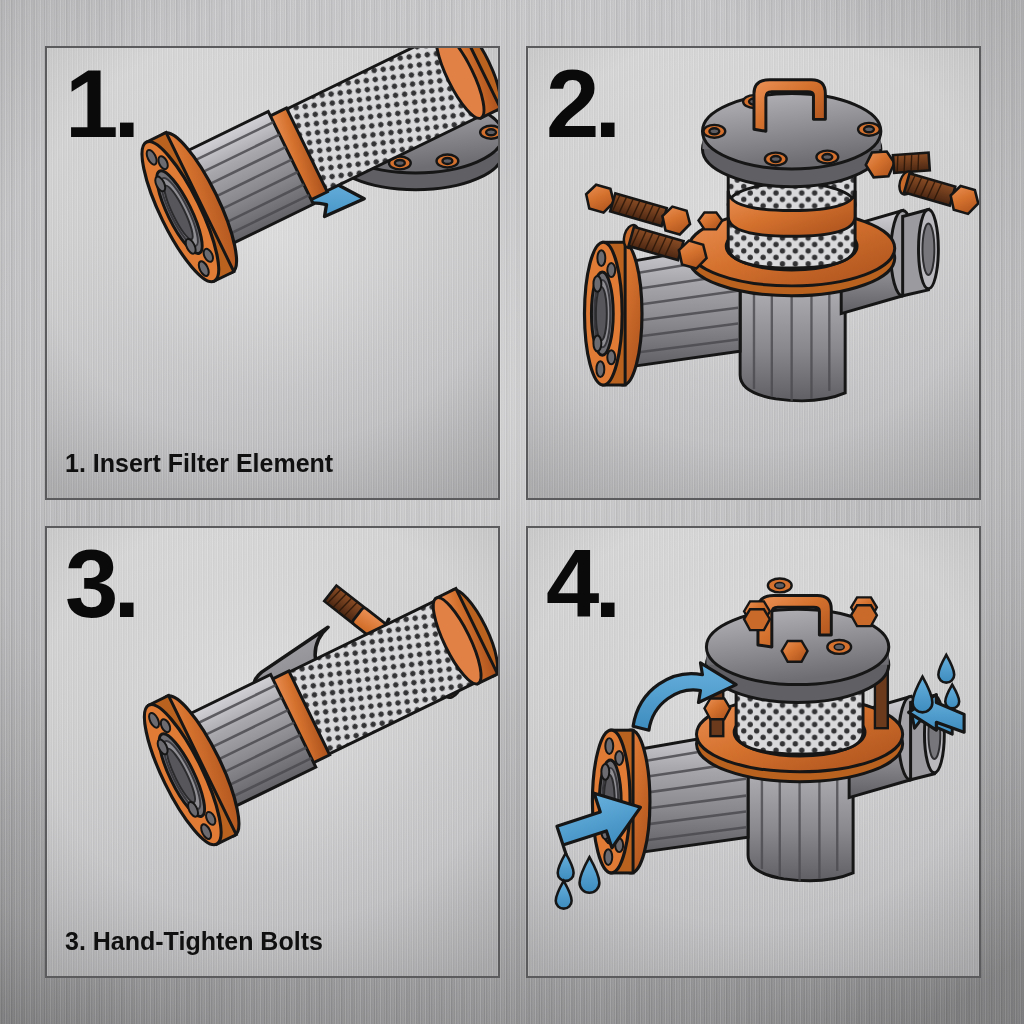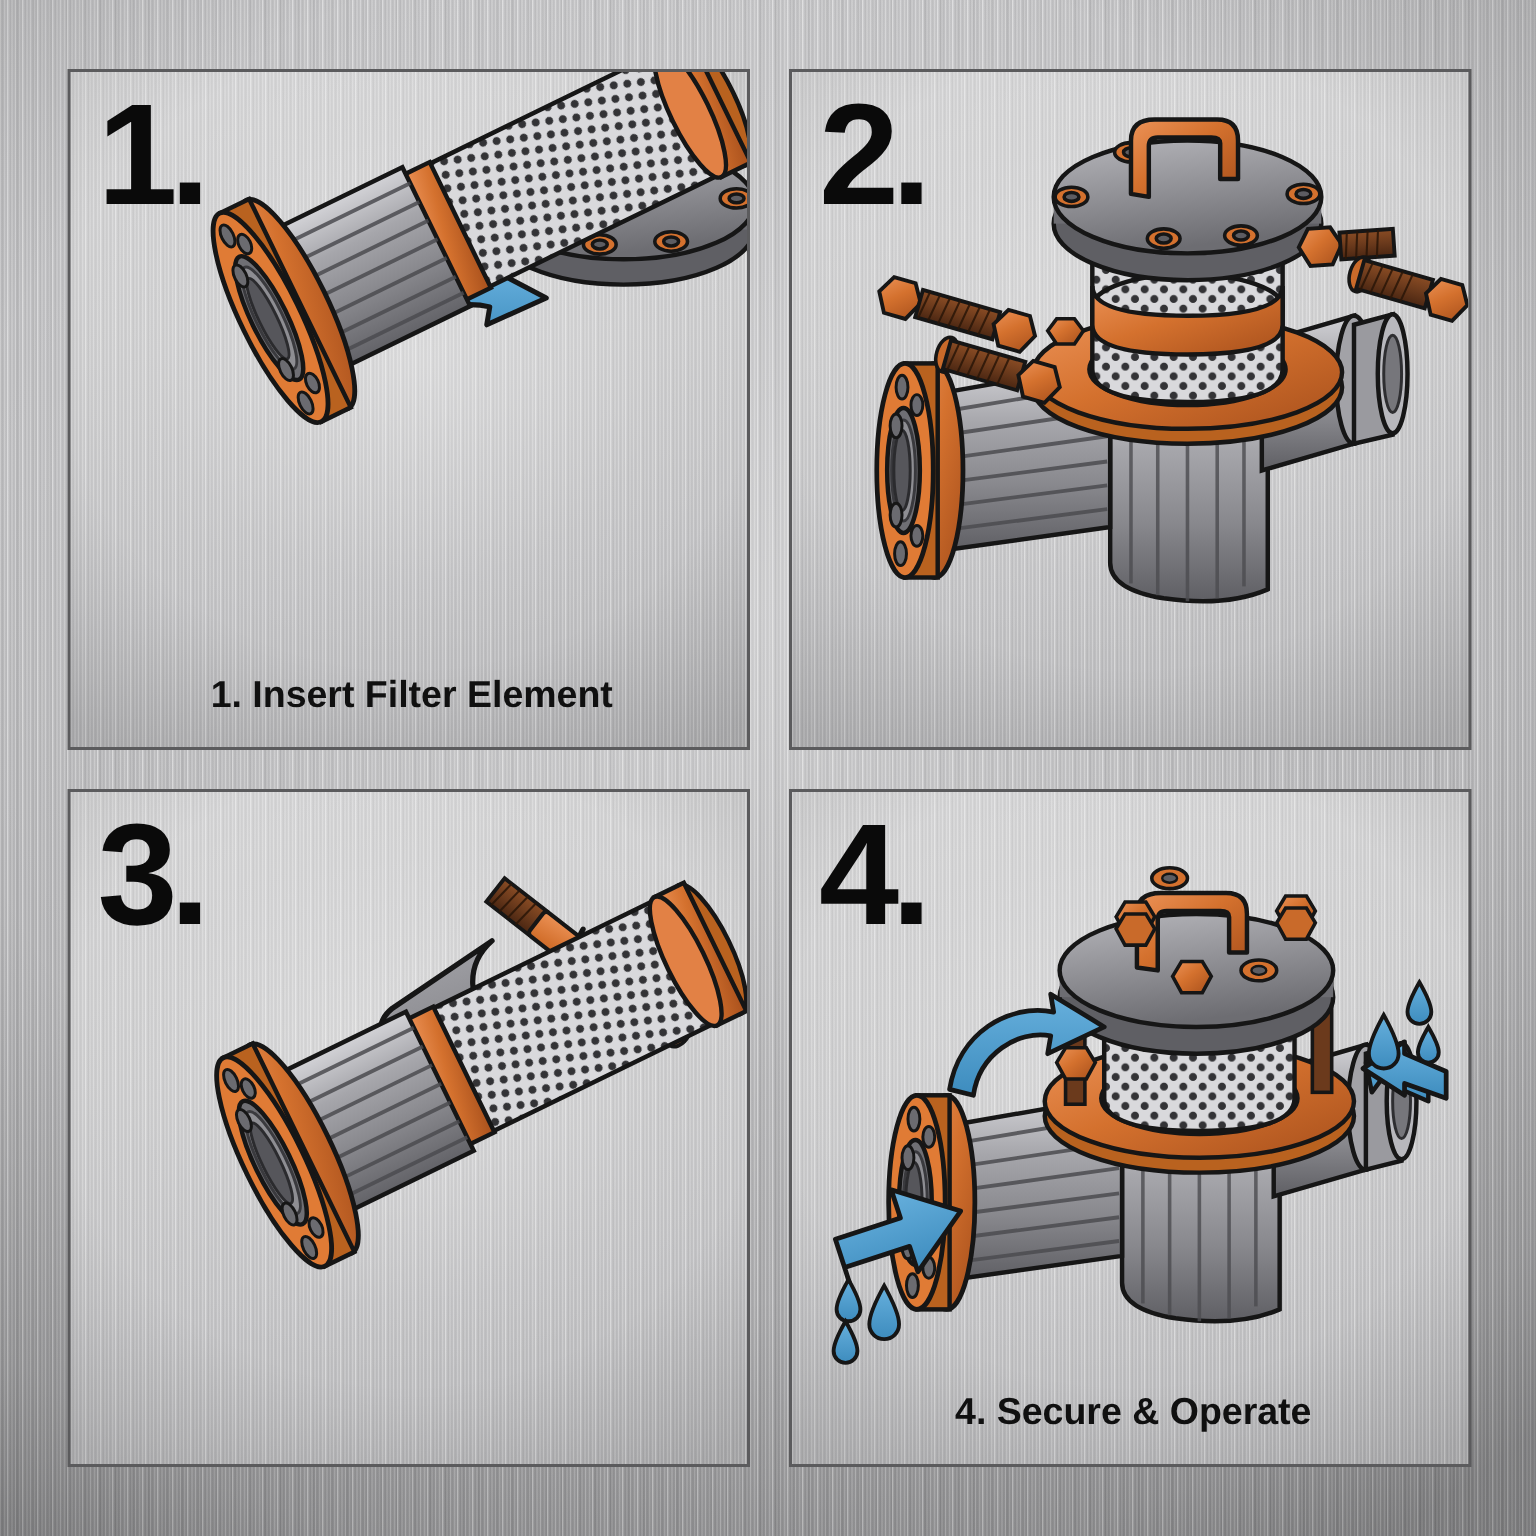--- a/index.html
+++ b/index.html
@@ -93,23 +93,22 @@
     line-height: 1;
     letter-spacing: -5px;
     color: #0a0a0a;
     z-index: 6;
     user-select: none;
   }
 
   
   .caption {
     position: absolute;
-    left: 4px; right: 0;
+    left: 18px; right: 0;
     bottom: 20px;
-    text-align: center;
     font-family: "Liberation Sans", sans-serif;
     font-weight: bold;
     font-size: 25px;
     letter-spacing: 0px;
     color: #101010;
     z-index: 6;
   }
 
   .art {
     position: absolute;
@@ -485,20 +484,21 @@
             <ellipse cx="28" cy="-62" rx="4" ry="8" fill="#6b6b70"></ellipse>
             <ellipse cx="26" cy="62" rx="4" ry="8" fill="#6b6b70"></ellipse>
             <ellipse cx="24" cy="-34" rx="4" ry="8" fill="#6b6b70"></ellipse>
             <ellipse cx="24" cy="36" rx="4" ry="8" fill="#6b6b70"></ellipse>
             <ellipse cx="36" cy="-52" rx="4" ry="7" fill="#6b6b70"></ellipse>
             <ellipse cx="36" cy="52" rx="4" ry="7" fill="#6b6b70"></ellipse>
           </g>
         </g>
       </svg>
 
+      <div class="caption">3. Hand-Tighten Bolts</div>
     </div>
 
     <div class="panel">
       <div class="panel-inner-shade"></div>
       <div class="step-num">4.</div>
 
       <svg class="art" viewBox="0 0 455 452">
         <defs>
           <pattern id="mesh4" width="13" height="13" patternUnits="userSpaceOnUse">
             <rect width="13" height="13" fill="#d9d9dc"></rect>
@@ -644,17 +644,16 @@
           <path d="M428 158 Q435 170 435 175 A7 7 0 0 1 421 175 Q421 170 428 158 Z"></path>
         </g>
 
         <g fill="url(#blueG4)" stroke="#161616" stroke-width="2.6">
           <path d="M38 328 Q46 342 46 348 A8 8 0 0 1 30 348 Q30 342 38 328 Z"></path>
           <path d="M62 332 Q72 350 72 358 A10 10 0 0 1 52 358 Q52 350 62 332 Z"></path>
           <path d="M36 356 Q44 370 44 376 A8 8 0 0 1 28 376 Q28 370 36 356 Z"></path>
         </g>
       </svg>
 
-      <div class="caption">4. Secure &amp; Operate</div>
     </div>
 
   </div>
 </div>
 
 </body></html>

